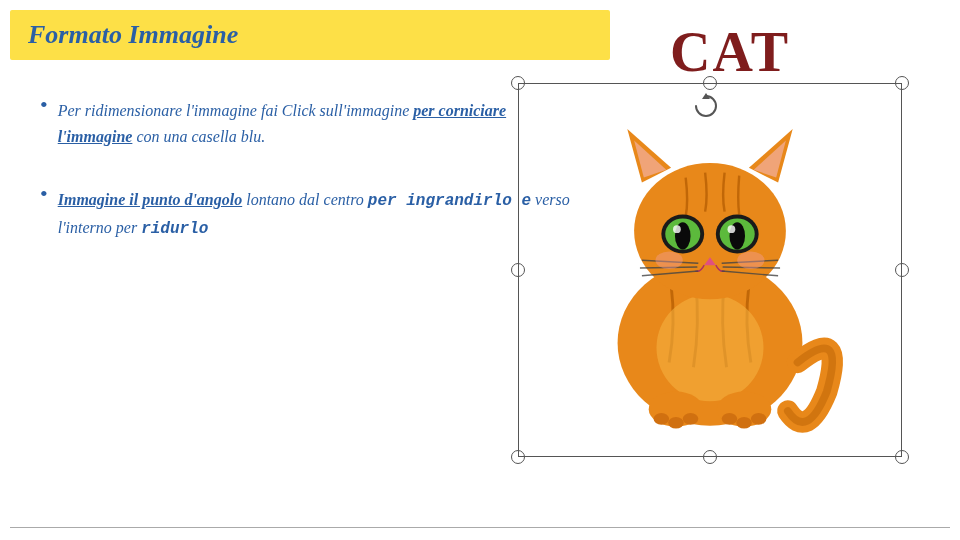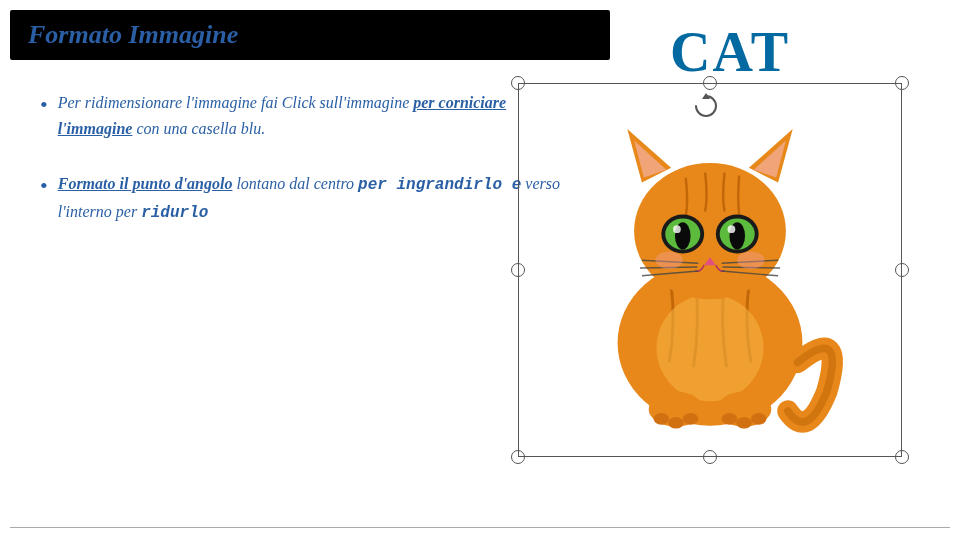--- a/index.html
+++ b/index.html
@@ -12,21 +12,21 @@
       overflow: hidden;
       position: relative;
     }
 
     
     .header-bar {
       position: absolute;
       top: 10px;
       left: 10px;
       width: 600px;
-      background: #000000;
+      background: #fde047;
       padding: 10px 8px 10px 18px;
       border-radius: 2px;
     }
 
     .header-bar h1 {
       font-size: 26px;
       font-weight: bold;
       color: #2a5fa5;
       font-style: italic;
       font-family: Georgia, serif;
@@ -53,40 +53,41 @@
       margin-right: 10px;
       margin-top: 2px;
       flex-shrink: 0;
     }
 
     .bullet-text {
       font-size: 16px;
       color: #2a5fa5;
       line-height: 1.6;
       font-style: italic;
+      margin-top: 8px;
     }
 
     .bullet-text .underline {
       text-decoration: underline;
       font-weight: bold;
     }
 
     .bullet-text .bold {
       font-weight: bold;
       font-family: Liberation Mono, monospace;
     }
 
     
     .cat-label {
       position: absolute;
       top: 20px;
       left: 670px;
       font-size: 56px;
       font-weight: bold;
-      color: #0369a1;
+      color: #7f1d1d;
       font-family: Georgia, serif;
       letter-spacing: 2px;
     }
 
     
     .rotate-icon {
       position: absolute;
       top: 92px;
       left: 692px;
       font-size: 24px;
@@ -172,21 +173,21 @@
   <div class="bullet-item">
     <span class="bullet-dot">•</span>
     <span class="bullet-text">
       Per ridimensionare l'immagine fai Click sull'immagine <span class="underline">per corniciare l'immagine</span> con una casella blu.
     </span>
   </div>
 
   <div class="bullet-item">
     <span class="bullet-dot">•</span>
     <span class="bullet-text">
-      <span class="underline">Formato il punto d'angolo</span> lontano dal centro <span class="bold">per ingrandirlo e</span> verso l'interno per <span class="bold">ridurlo</span>
+      <span class="underline">Immagine il punto d'angolo</span> lontano dal centro <span class="bold">per ingrandirlo e</span> verso l'interno per <span class="bold">ridurlo</span>
     </span>
   </div>
 
 </div>
 
 <div class="cat-label">CAT</div>
 
 <div class="rotate-icon">
   <svg width="28" height="28" viewBox="0 0 28 28" fill="none" xmlns="http://www.w3.org/2000/svg">
     <path d="M14 4 A10 10 0 1 1 4 14" stroke="#555" stroke-width="2" fill="none" stroke-linecap="round"></path>

